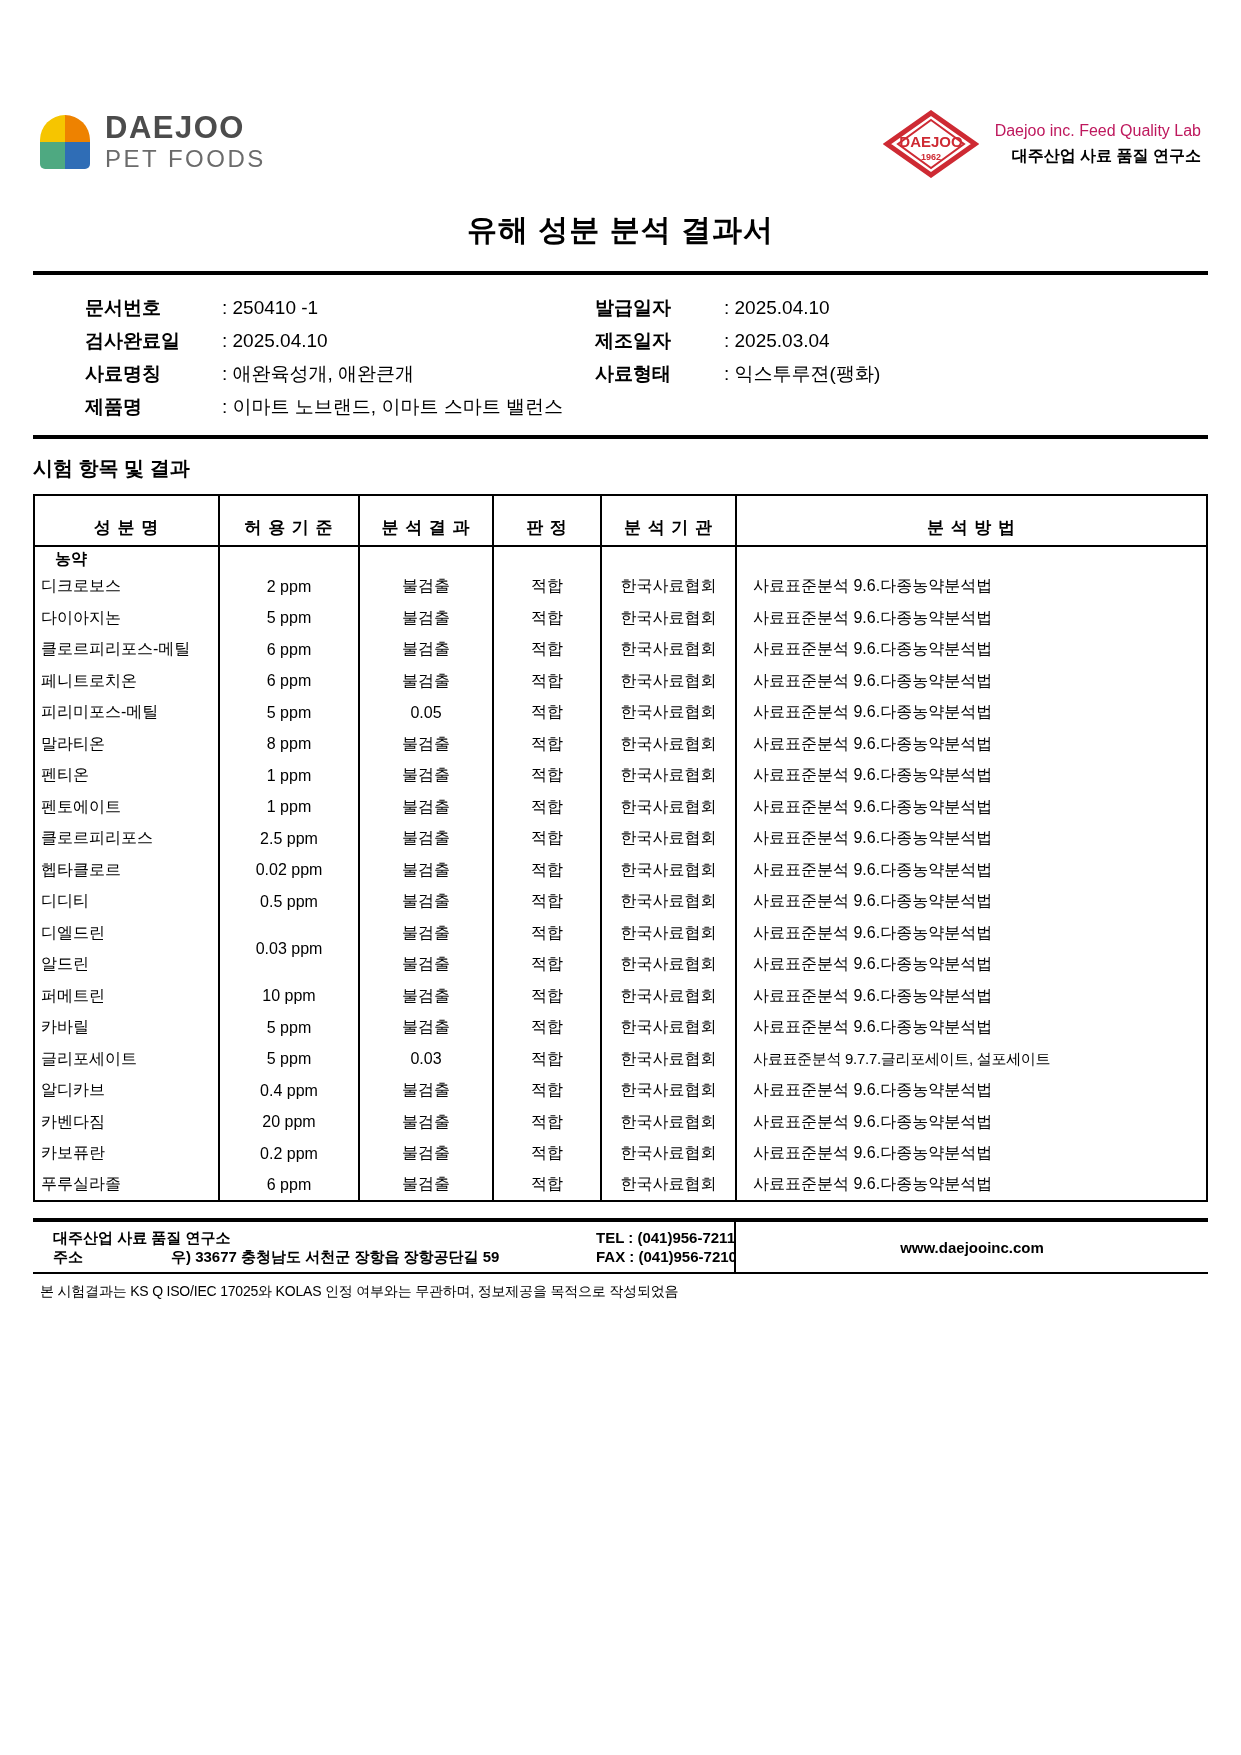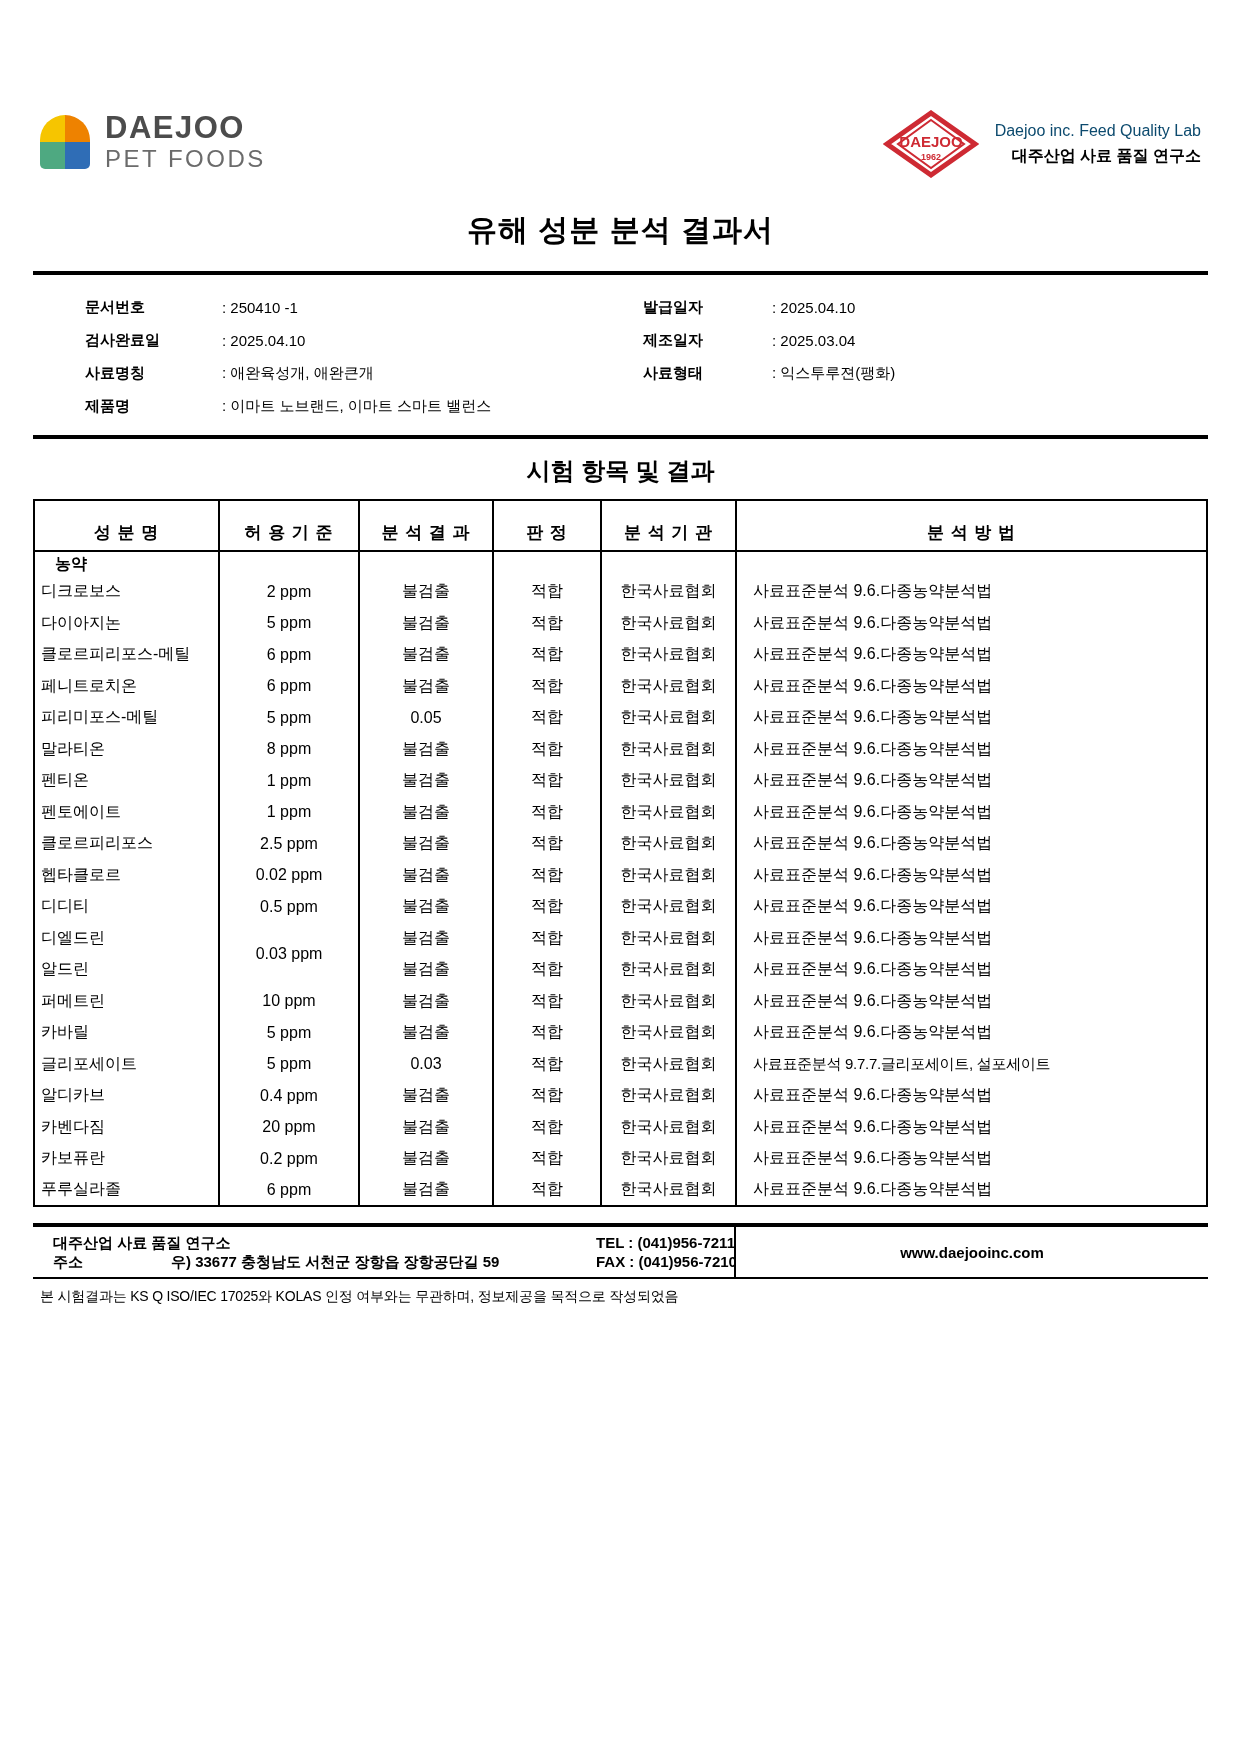--- a/index.html
+++ b/index.html
@@ -18,40 +18,40 @@
     width:50px; height:54px; border-radius:25px 25px 5px 5px; overflow:hidden;
     display:grid; grid-template-columns:1fr 1fr; grid-template-rows:1fr 1fr; flex:0 0 auto;
   }
   .q-tl { background:var(--c-yellow); } .q-tr { background:var(--c-orange); }
   .q-bl { background:var(--c-green); }  .q-br { background:var(--c-blue); }
   .brand-name { font-size:31px; font-weight:bold; color:#4c4c4c; letter-spacing:1.5px; line-height:1.05; }
   .brand-sub  { font-size:24px; color:#6b6b6b; letter-spacing:2.5px; line-height:1.1; margin-top:1px; }
 
   .seal-wrap { display:flex; gap:16px; align-items:center; margin-top:-2px; }
   .lab-lines { text-align:right; }
-  .lab-en { font-size:16px; color:#0c4a6e; }
+  .lab-en { font-size:16px; color:#be185d; }
   .lab-ko { font-size:16px; font-weight:bold; margin-top:6px; }
 
   
   .doc-title { text-align:center; font-size:30px; font-weight:bold; letter-spacing:1px; margin-top:32px; }
   .rule-thick { border:0; border-top:4px solid #000; margin-top:20px; }
   .rule-thick2 { border:0; border-top:4px solid #000; }
 
   
-  .info { display:flex; padding:16px 0 12px 0; font-size:15px;gap:48px; }
+  .info { display:flex; padding:16px 0 12px 0; font-size:19px; }
   .info-col-left { width:562px; flex:0 0 auto; }
   .info-col-right { flex:1; }
   .info-row { display:flex; align-items:center; height:33px; }
   .info-label { display:inline-block; font-weight:bold; text-align:justify; text-align-last:justify; }
   .info-col-left  .info-label { margin-left:52px; width:120px; }
   .info-col-right .info-label { margin-left:0;  width:112px; }
   .info-value { margin-left:17px; white-space:nowrap; }
 
   
-  .section-title { text-align:center; font-weight:bold; font-size:24px; margin:16px 0 12px 0; }
+  .section-title { text-align:left; font-weight:bold; font-size:20px; margin:16px 0 12px 0; }
   table.results { width:100%; border-collapse:collapse; table-layout:fixed; border:2.5px solid #000; }
   table.results col.c1 { width:185px; } table.results col.c2 { width:140px; }
   table.results col.c3 { width:134px; } table.results col.c4 { width:108px; }
   table.results col.c5 { width:135px; }
   table.results thead th {
     border:2.5px solid #000; font-weight:bold; font-size:17px; padding:20px 0 6px 0;
     letter-spacing:1px;
   }
   table.results td { border-left:2px solid #000; border-right:2px solid #000; font-size:16px; vertical-align:middle; }
   tr.cat-row td { height:25px; }

